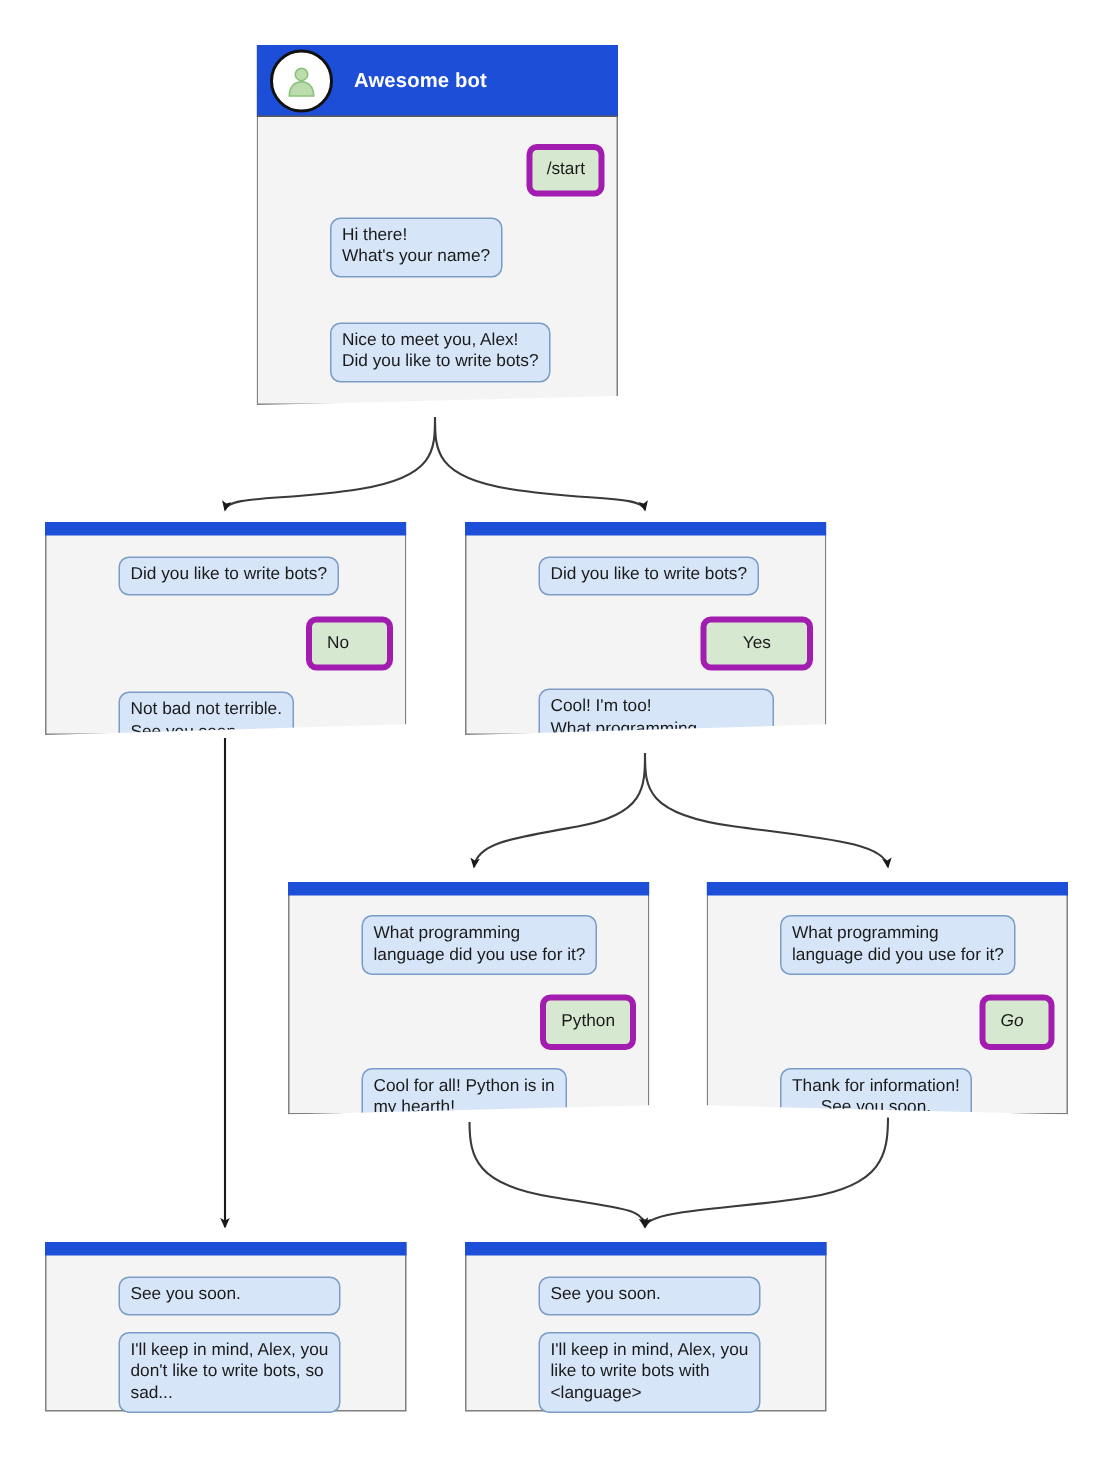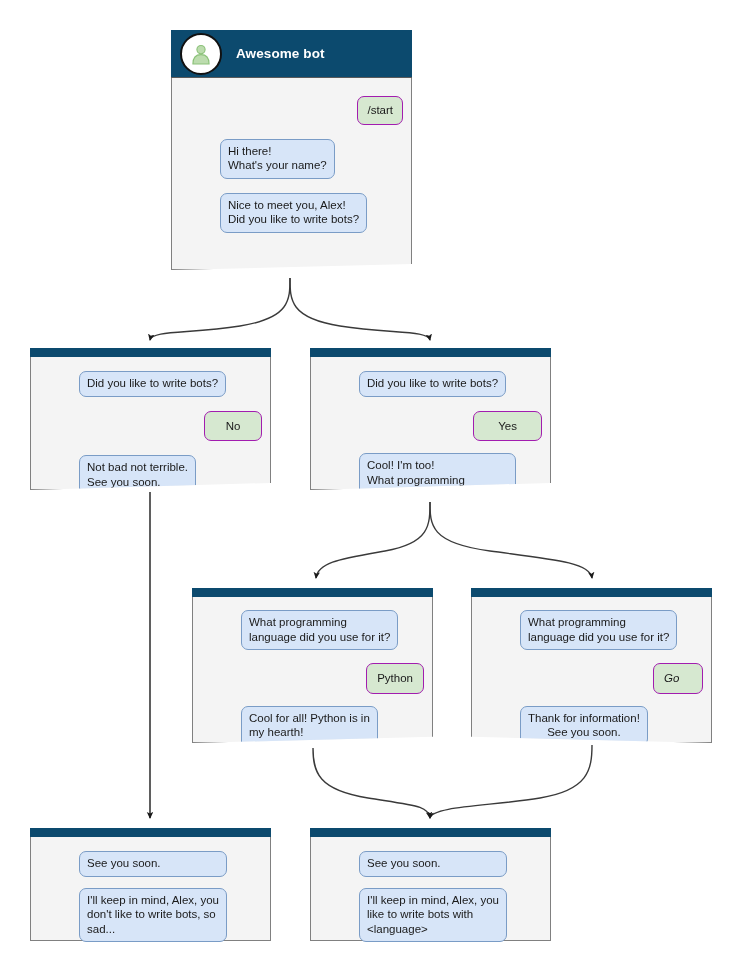--- a/index.html
+++ b/index.html
@@ -41,21 +41,21 @@
     width: 100%;
     height: 100%;
     background: #f4f4f4;
     border: 1px solid #808080;
     box-sizing: border-box;
   }
   .node-header {
     position: absolute;
     left: 0; top: 0;
     width: 100%;
-    background: #0c4a6e;
+    background: #1d4ed8;
     box-sizing: border-box;
     z-index: 3;
   }
 
   
   .root .node-header {
     height: 48px;
     display: flex;
     align-items: center;
     padding-left: 9px;
@@ -108,21 +108,21 @@
     box-sizing: border-box;
     white-space: pre-line;
     max-width: 86%;
   }
   .bubble.bot {
     background: #d7e5f8;
     border: 1px solid #7a9cc6;
   }
   .bubble.user {
     background: #d6e8d0;
-    border: 1px solid #a21caf;
+    border: 4px solid #a21caf;
     text-align: left;
   }
 </style>
 </head>
 <body>
 
 <div id="canvas">
 
   <svg id="edges" viewBox="0 0 743 971" width="743" height="971">
     <defs>
@@ -159,37 +159,37 @@
       <div class="bot-title">Awesome bot</div>
     </div>
     <div class="msgs" style="top:48px;">
       <div class="row user" style="margin-top:8px;">
         <div class="bubble user" style="min-width:44px; text-align:center; padding:6px 9px;">/start</div>
       </div>
       <div class="row bot" style="margin-top:14px;">
         <div class="bubble bot">Hi there!
 What's your name?</div>
       </div>
-      <div class="row bot" style="margin-top:14px;">
+      <div class="row bot" style="margin-top:30px;">
         <div class="bubble bot">Nice to meet you, Alex!
 Did you like to write bots?</div>
       </div>
     </div>
   </div>
 
   <div class="node sub" style="left:30px; top:348px; width:241px; height:142px;
               clip-path: polygon(0 0, 100% 0, 100% 95%, 0 100%);">
     <div class="node-clip"></div>
     <div class="node-header"></div>
     <div class="msgs" style="top:9px;">
       <div class="row bot" style="margin-top:4px;">
         <div class="bubble bot">Did you like to write bots?</div>
       </div>
       <div class="row user" style="margin-top:14px;">
-        <div class="bubble user" style="min-width:58px; text-align:center; padding:7px 10px;margin-left:45px;">No</div>
+        <div class="bubble user" style="min-width:58px; text-align:left; padding:7px 10px;margin-left:45px;">No</div>
       </div>
       <div class="row bot" style="margin-top:14px;">
         <div class="bubble bot">Not bad not terrible.
 See you soon.</div>
       </div>
     </div>
   </div>
 
   <div class="node sub" style="left:310px; top:348px; width:241px; height:142px;
               clip-path: polygon(0 0, 100% 0, 100% 95%, 0 100%);">

